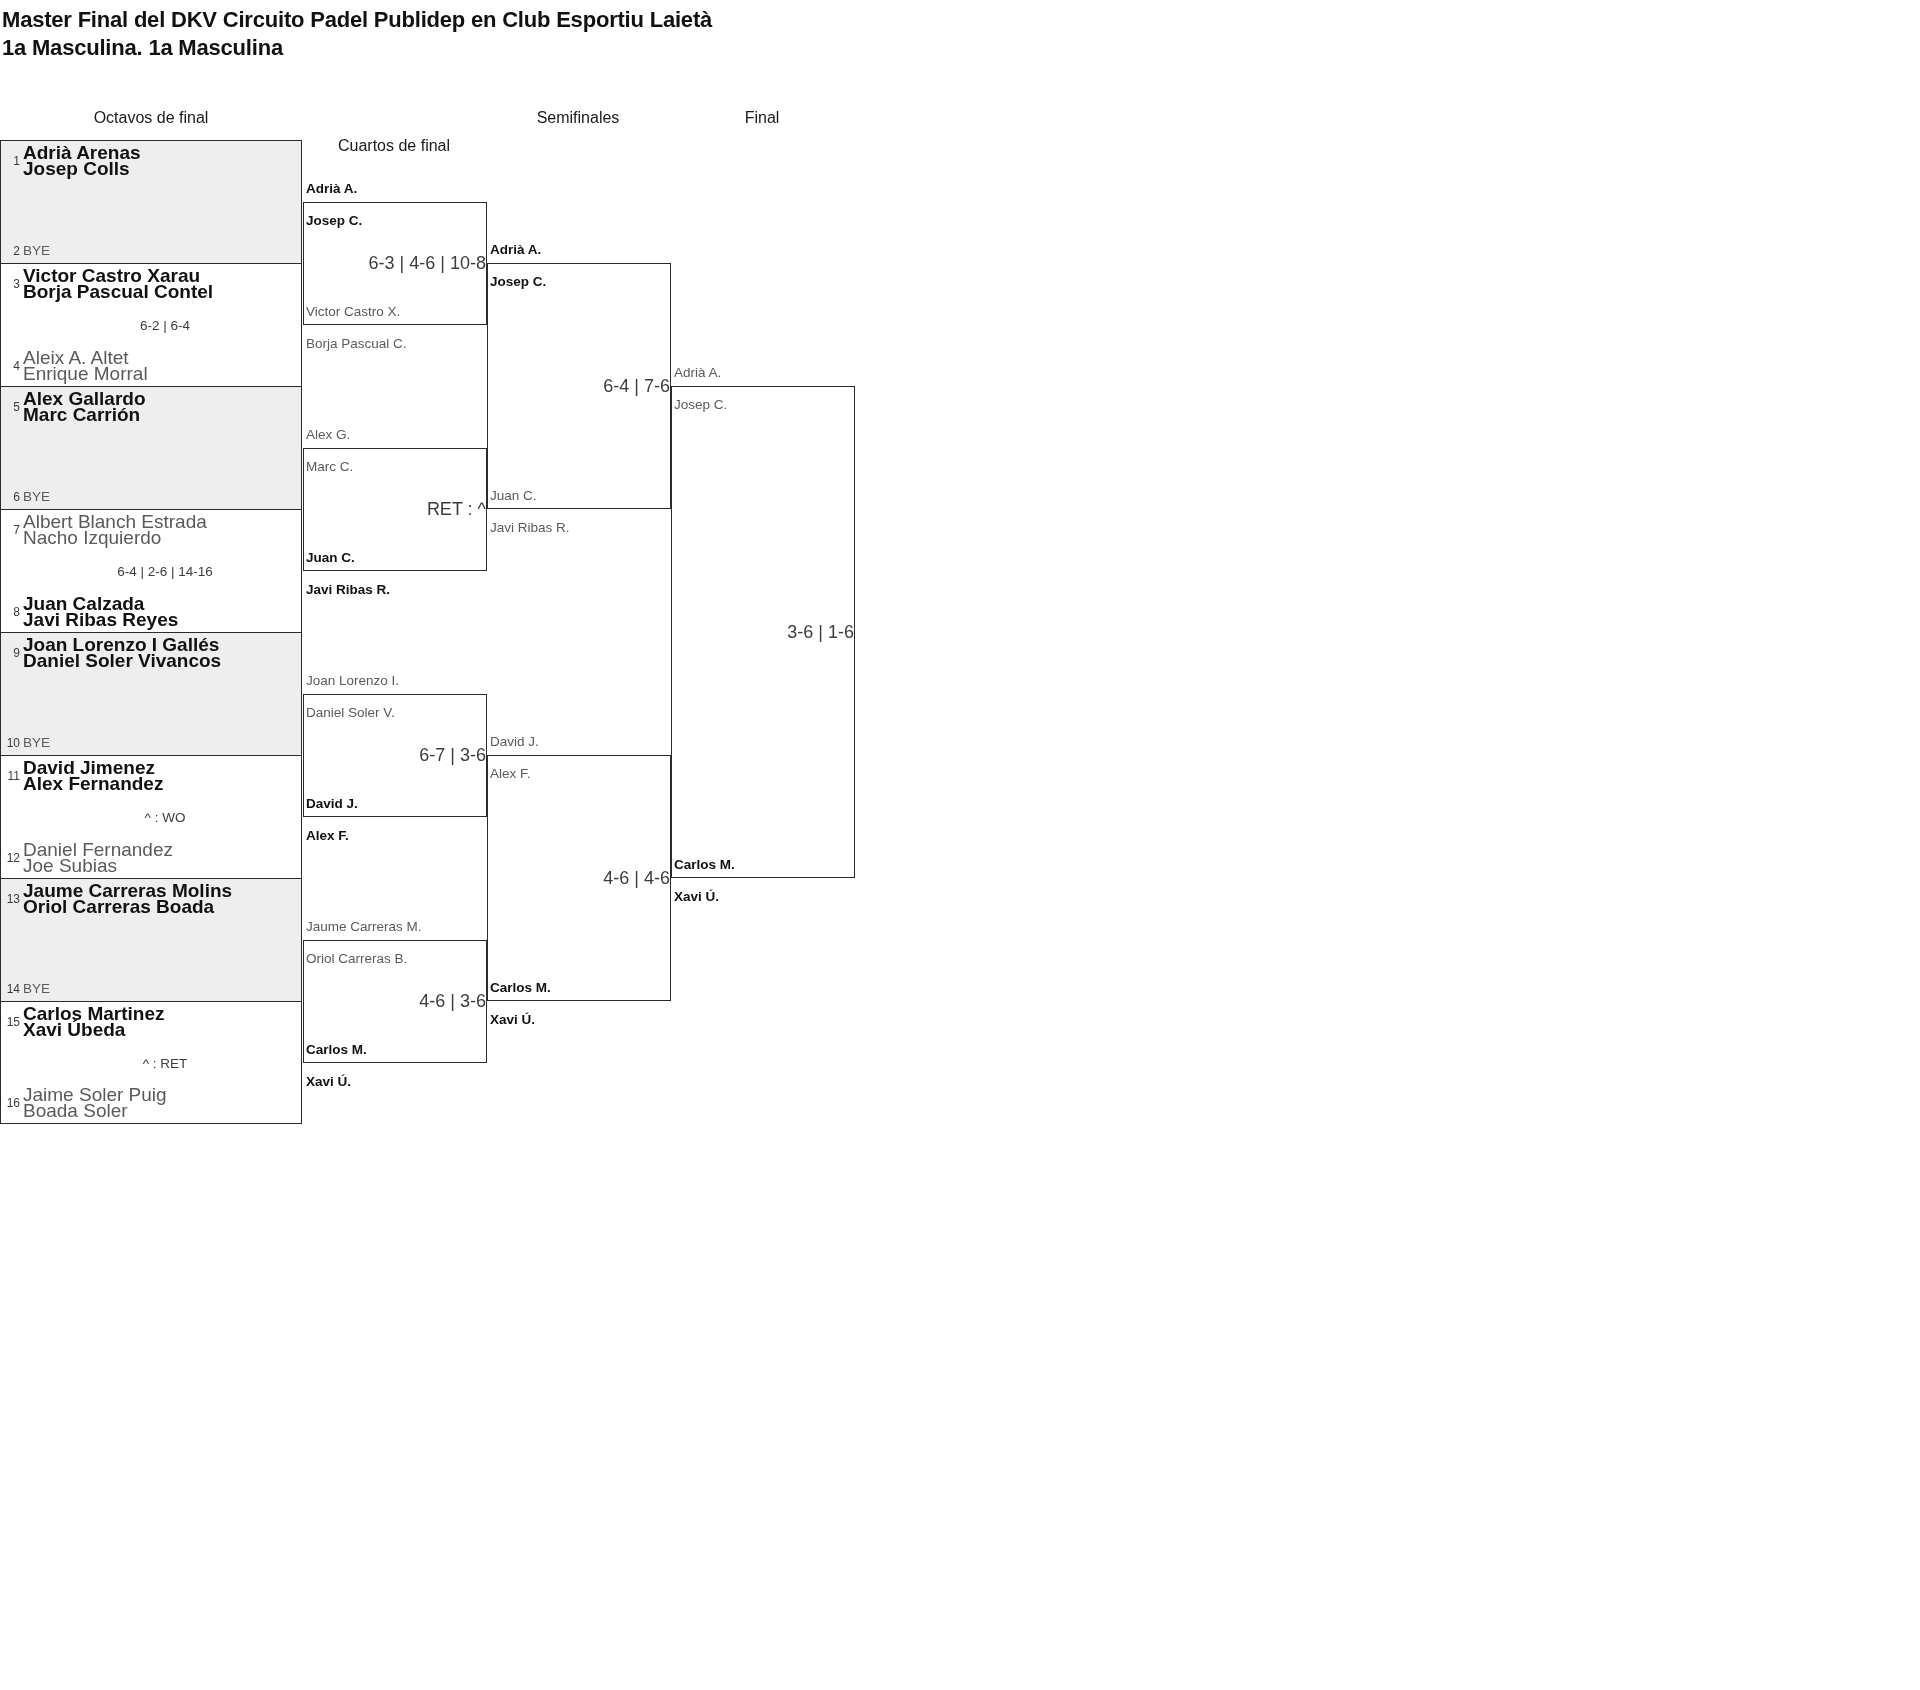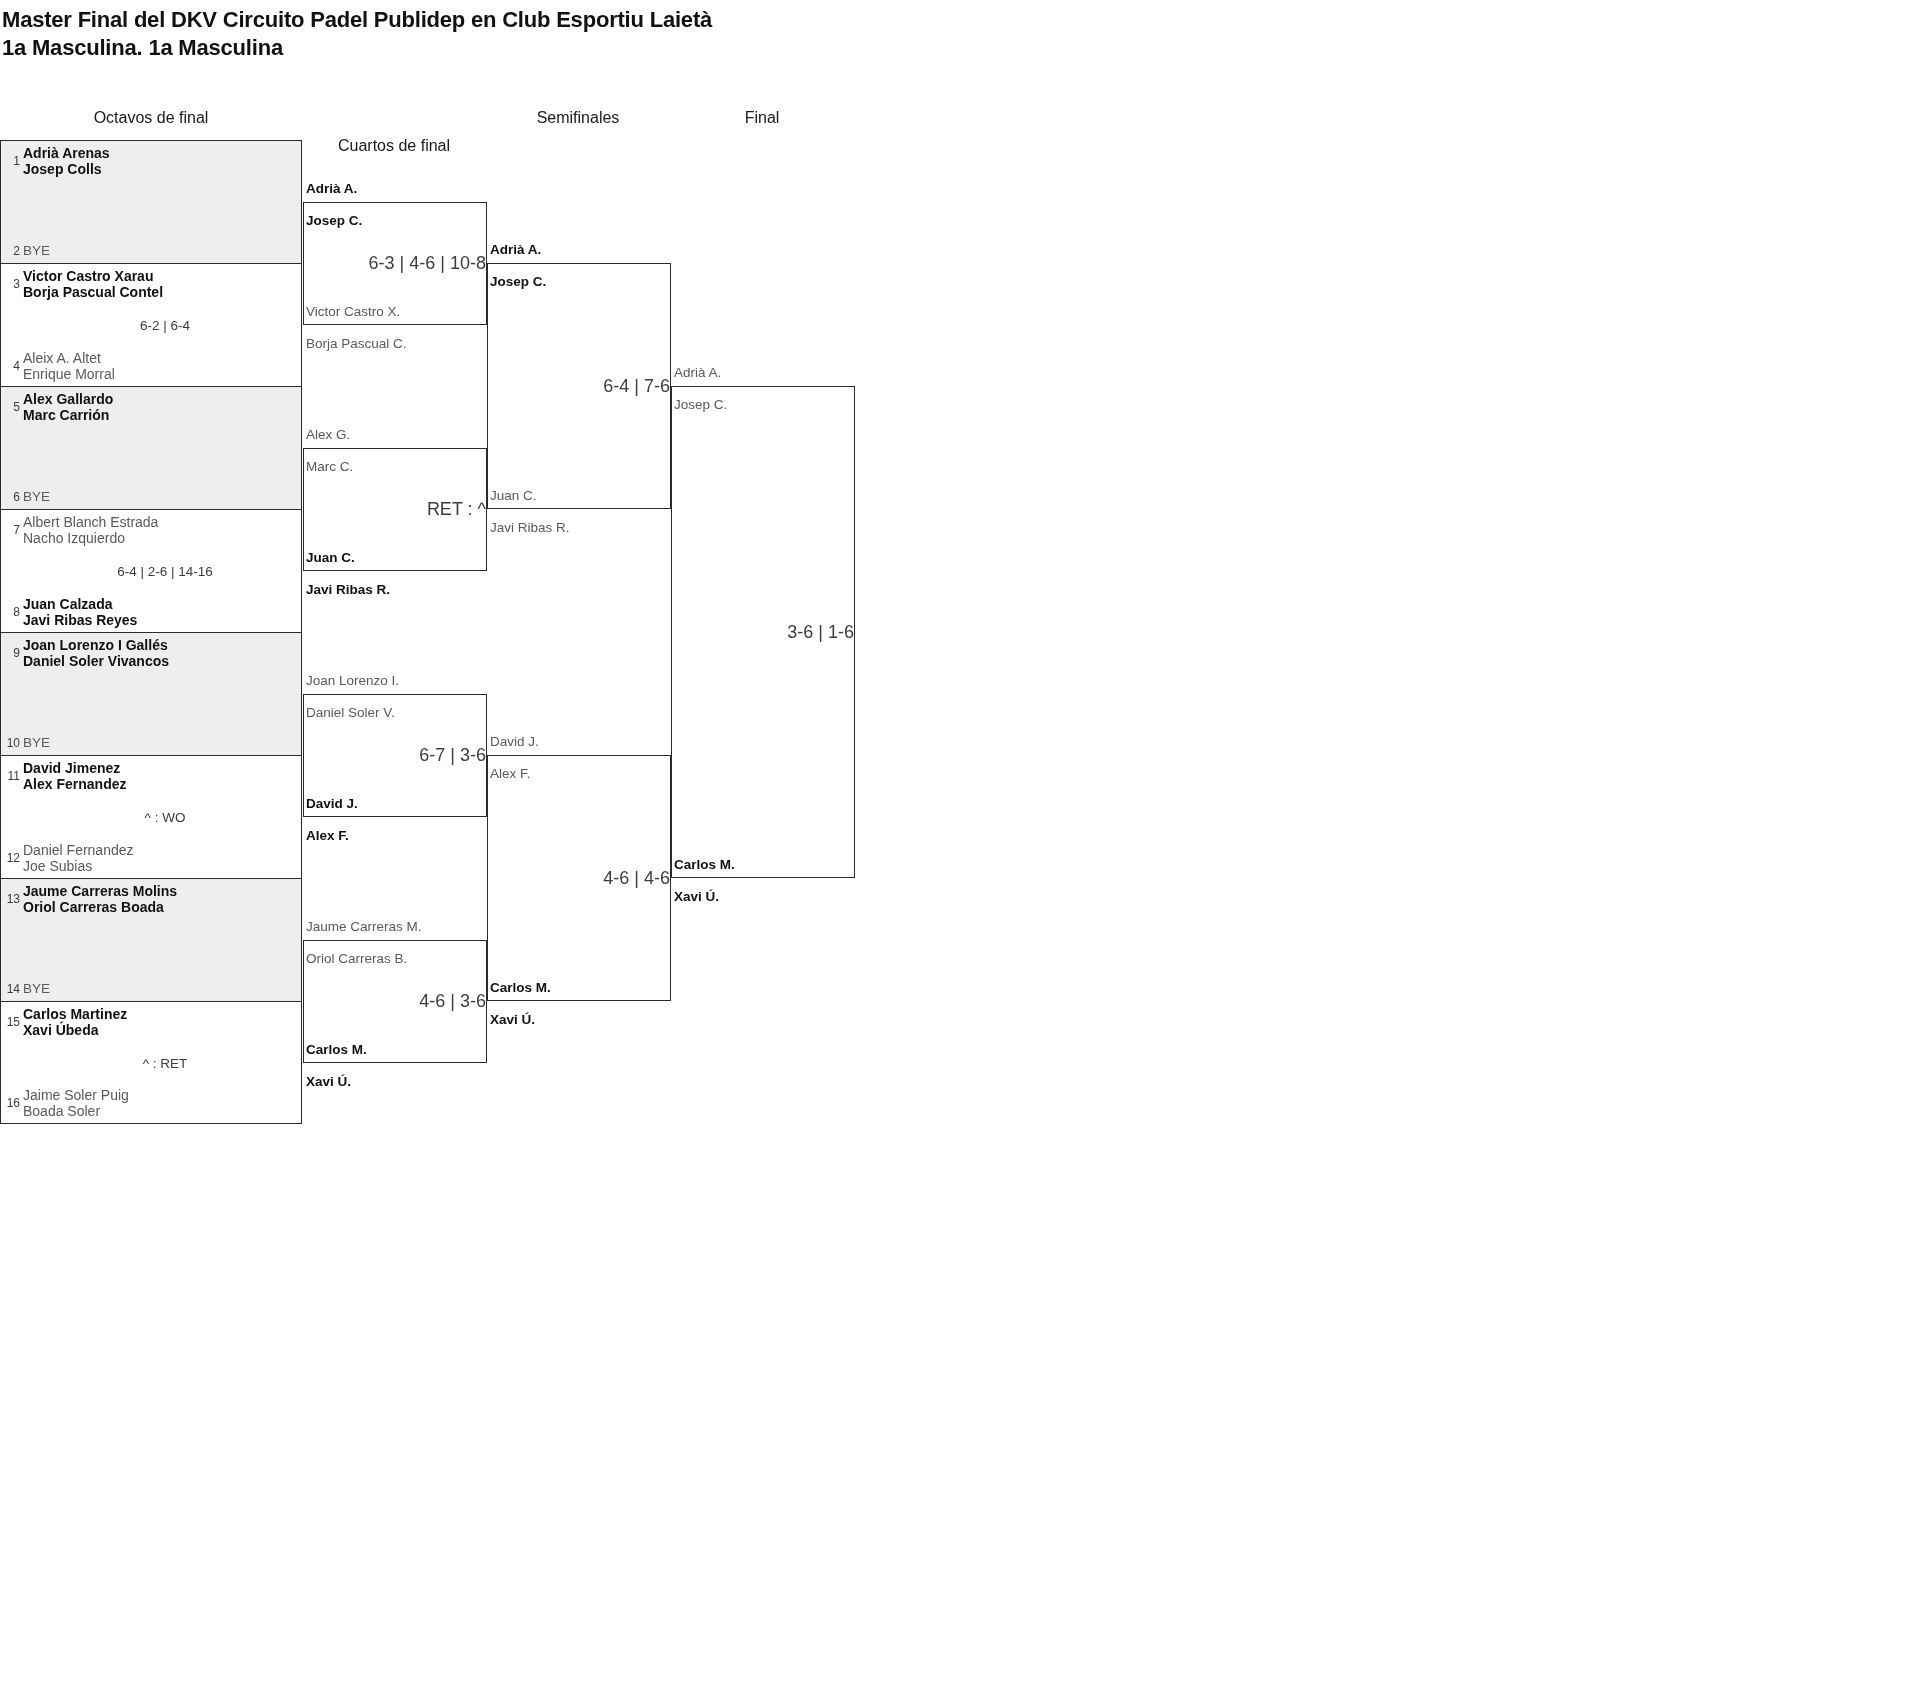--- a/index.html
+++ b/index.html
@@ -73,21 +73,21 @@
     width: 22px;
     flex: 0 0 22px;
     text-align: right;
     font-size: 12px;
     line-height: 14px;
     color: #3c3c3c;
     padding-right: 3px;
     align-self: center;
   }
   .pair {
-    font-size: 14px;
+    font-size: 19px;
     line-height: 16px;
     white-space: nowrap;
   }
   .pair .nm { display: block; }
   .winner .pair { font-weight: 700; color: #111111; }
   .loser  .pair { font-weight: 400; color: #5a5a5a; }
   .bye    .pair { font-weight: 400; color: #5a5a5a; font-size: 13.5px; }
   .bye .pair .nm { display: inline; }
 
   .r1-score {

